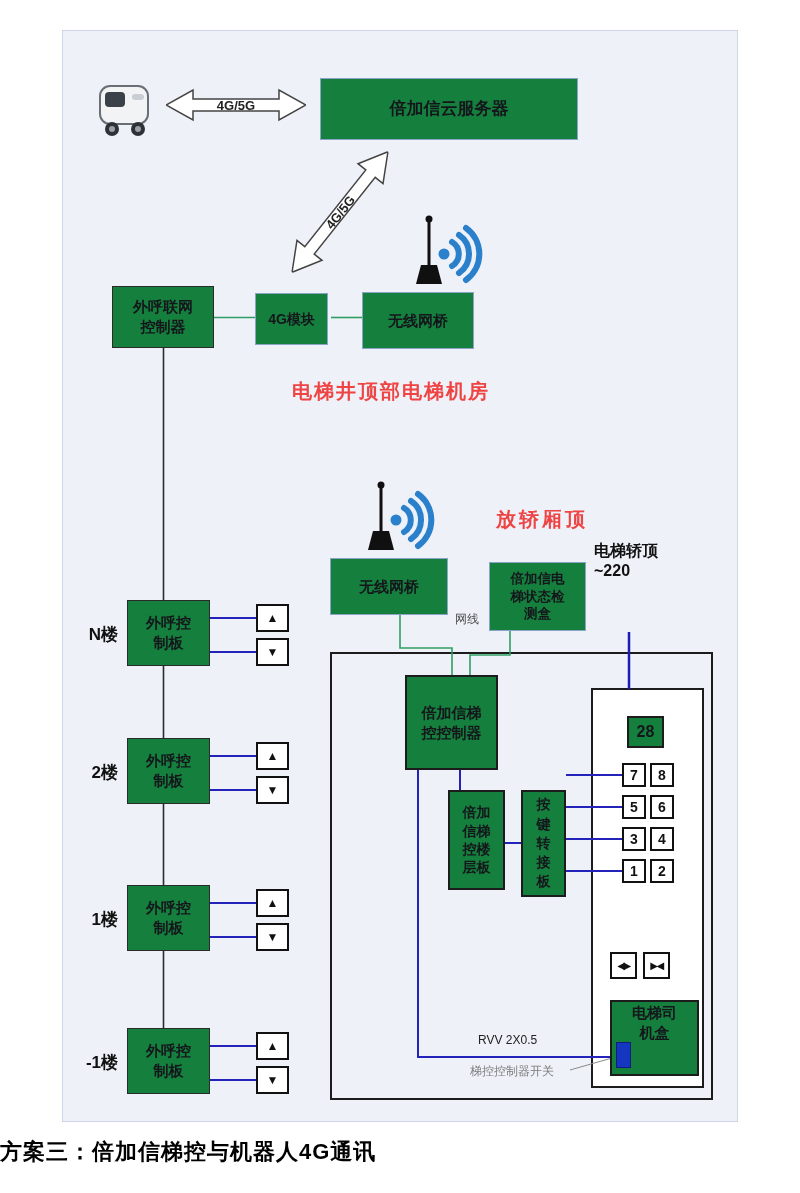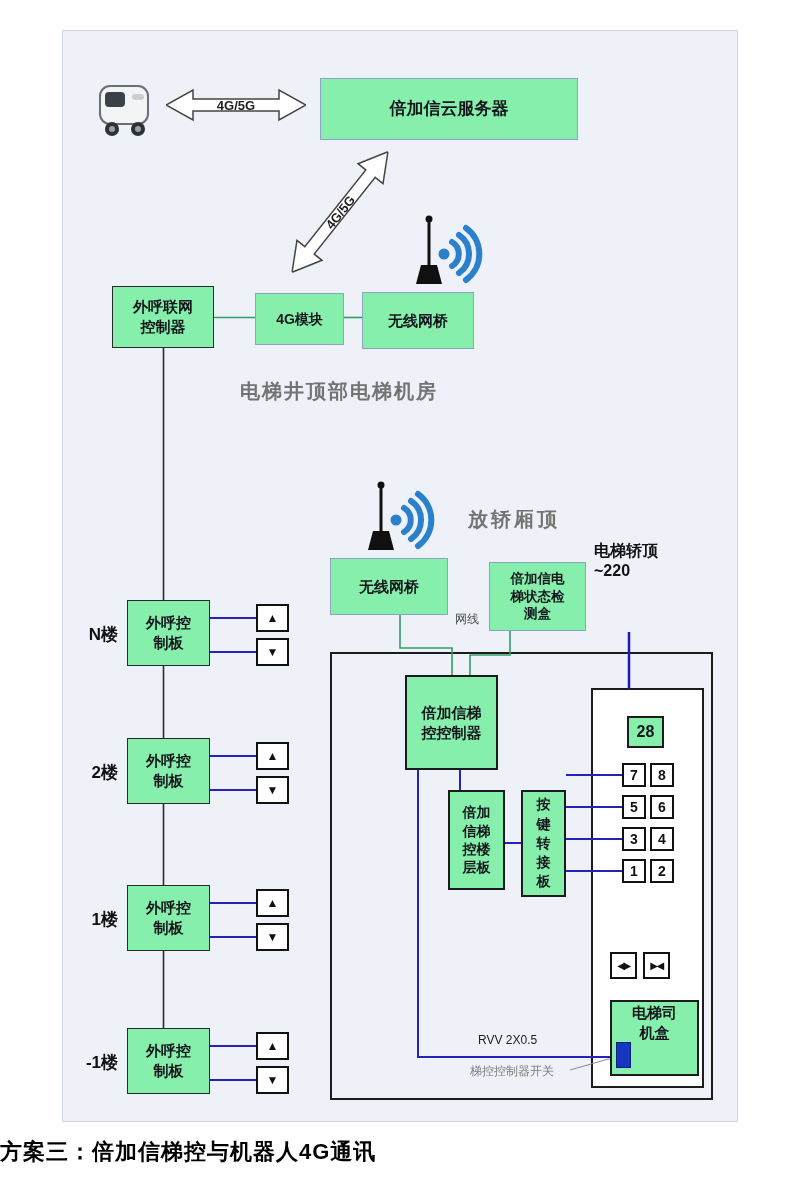--- a/index.html
+++ b/index.html
@@ -1,27 +1,27 @@
 <!DOCTYPE html>
 <html><head>
 <meta charset="utf-8">
 <style>
   *{margin:0;padding:0;box-sizing:border-box}
   html,body{width:800px;height:1193px;background:#ffffff;font-family:"Liberation Sans","DejaVu Sans",sans-serif}
   .page{position:relative;width:800px;height:1193px;overflow:hidden}
   .panel{position:absolute;left:62px;top:30px;width:676px;height:1092px;background:#eef1f8;border:1px solid #ccd6e8}
   .abs{position:absolute}
-  .box{position:absolute;background:#86efac;display:flex;align-items:center;justify-content:center;
+  .box{position:absolute;background:#15803d;display:flex;align-items:center;justify-content:center;
        text-align:center;white-space:pre-line;font-weight:700;color:#14161c;line-height:1.32}
   .b-light{border:1px solid #8ba3c7}
   .b-mid{border:1.5px solid #2a2a2a}
   .b-dark{border:2px solid #1c1c1c}
   .fs11{font-size:16px}.fs12{font-size:12px}.fs135{font-size:13.5px}.fs14{font-size:14px}
   .fs15{font-size:15px}.fs16{font-size:16px}.fs17{font-size:17px}
-  .caption{position:absolute;font-weight:700;color:#737373;text-align:left;letter-spacing:2px}
+  .caption{position:absolute;font-weight:700;color:#ef4444;text-align:right;letter-spacing:2px}
   .smalllbl{position:absolute;font-weight:400;text-align:left}
   .lines{position:absolute;left:0;top:0;pointer-events:none}
   .ln-g{stroke:#2f9e63;stroke-width:1.6;fill:none}
   .ln-b{stroke:#2323bb;stroke-width:2;fill:none}
   .ln-b2{stroke:#1b1bb5;stroke-width:2.5;fill:none}
   .ln-k{stroke:#2b2b33;stroke-width:1.6;fill:none}
   .ln-gray{stroke:#8a8a8a;stroke-width:1;fill:none}
   .arrow-wrap{position:absolute}
   .arrow-label{position:absolute;inset:0;display:flex;align-items:center;justify-content:center;
                font-size:13px;font-weight:700;color:#222}
@@ -91,21 +91,21 @@
 
   <div class="arrow-wrap" style="left:263px;top:194px;width:154px;height:36px;transform:rotate(-51.5deg)">
     <svg viewBox="0 0 154 36" width="154" height="36">
       <polygon points="0,18 28,2 28,12 126,12 126,2 154,18 126,34 126,24 28,24 28,34" fill="#ffffff" stroke="#444" stroke-width="1.5"></polygon>
     </svg>
     <div class="arrow-label">4G/5G</div>
   </div>
 
   <div class="box b-mid fs15" style="left:112px;top:286px;width:102px;height:62px">外呼联网
 控制器</div>
-  <div class="box b-light fs14" style="left:255px;top:293px;width:89px;height:52px">4G模块</div>
+  <div class="box b-light fs14" style="left:255px;top:293px;width:73px;height:52px">4G模块</div>
   <div class="box b-light fs15" style="left:362px;top:292px;width:112px;height:57px">无线网桥</div>
 
   <div class="abs" style="left:408px;top:212px;width:78px;height:76px">
     <svg viewBox="0 0 78 76" width="78" height="76">
       <circle cx="21" cy="7" r="3.5" fill="#101010"></circle>
       <rect x="19.5" y="9" width="3" height="44" fill="#101010"></rect>
       <path d="M13 53 L29 53 L34 72 L8 72 Z" fill="#101010"></path>
       <circle cx="36" cy="42" r="5.5" fill="#2b80cc"></circle>
       <path d="M44 30 a14 14 0 0 1 0 24" class="wf"></path>
       <path d="M51 23 a23 23 0 0 1 0 38" class="wf"></path>

